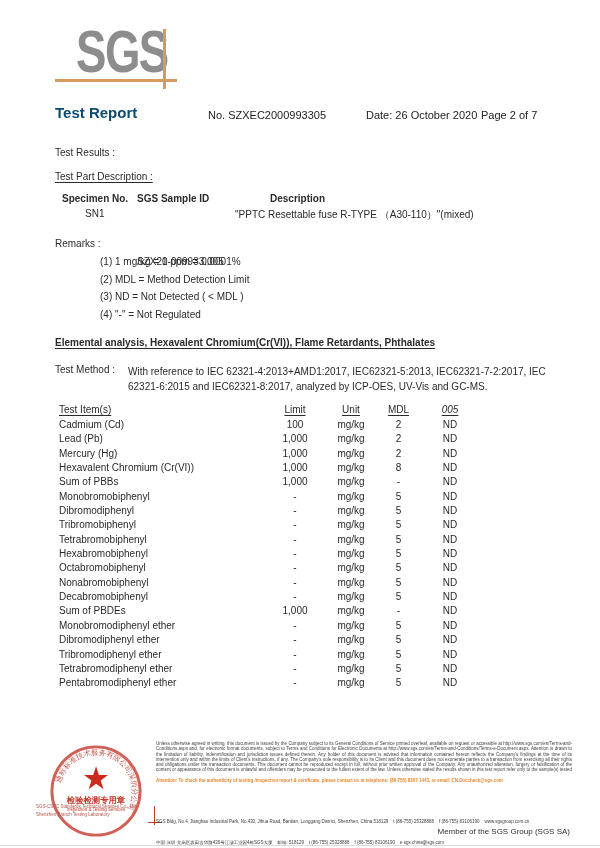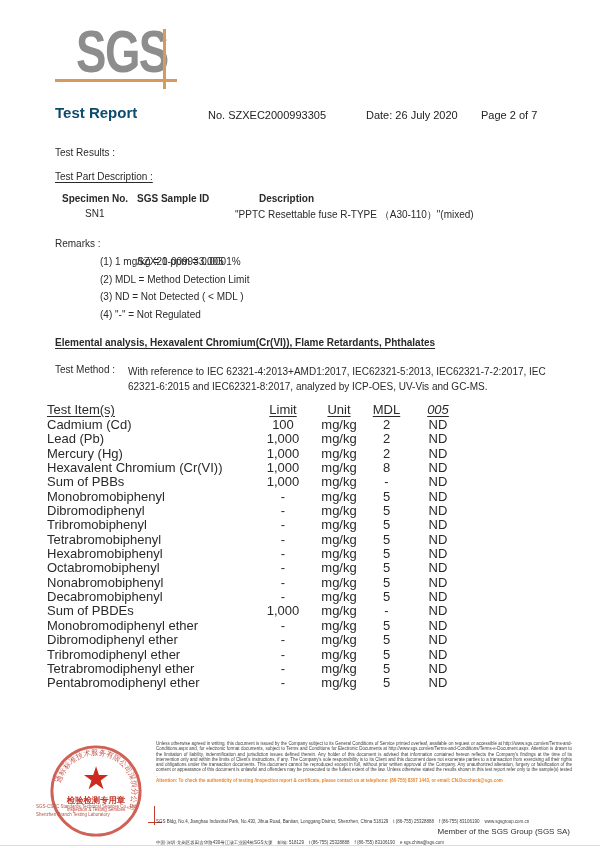--- a/index.html
+++ b/index.html
@@ -22,22 +22,22 @@
   .hdr-date{left:366px;top:109px;font-size:11px;}
   .hdr-page{left:481px;top:109px;font-size:11px;}
   .body-txt{font-size:10px;color:#2a2a2a;}
   .u{text-decoration:underline;text-underline-offset:2px;}
   .b{font-weight:bold;}
   
   .spec-h{top:193px;font-weight:bold;}
   .spec-r{top:208px;}
   
   table.res{
-    position:absolute;left:47px;top:402px;width:420px;border-collapse:collapse;
-    table-layout:fixed;font-size:13px;color:#2a2a2a;
+    position:absolute;left:59px;top:402px;width:420px;border-collapse:collapse;
+    table-layout:fixed;font-size:10px;color:#2a2a2a;
   }
   table.res col.c-item{width:205px;}
   table.res col.c-limit{width:62px;}
   table.res col.c-unit{width:50px;}
   table.res col.c-mdl{width:45px;}
   table.res col.c-val{width:58px;}
   table.res th,table.res td{
     padding:0;font-weight:normal;height:14.35px;line-height:14.35px;
     white-space:nowrap;overflow:hidden;
   }
@@ -68,29 +68,29 @@
 </style>
 </head>
 <body>
 
 <div class="abs logo-text">SGS</div>
 <div class="abs logo-hline"></div>
 <div class="abs logo-vline"></div>
 
 <div class="abs rpt-title">Test Report</div>
 <div class="abs hdr-no">No. SZXEC2000993305</div>
-<div class="abs hdr-date">Date: 26 July 2020</div>
+<div class="abs hdr-date">Date: 26 October 2020</div>
 <div class="abs hdr-page">Page 2 of 7</div>
 
 <div class="abs body-txt" style="left:55px;top:147px;">Test Results :</div>
 <div class="abs body-txt u" style="left:55px;top:171px;">Test Part Description :</div>
 
 <div class="abs body-txt spec-h" style="left:62px;">Specimen No.</div>
 <div class="abs body-txt spec-h" style="left:137px;">SGS Sample ID</div>
-<div class="abs body-txt spec-h" style="left:235px;padding-left:24px;">Description</div>
+<div class="abs body-txt spec-h" style="left:246px;padding-left:24px;">Description</div>
 <div class="abs body-txt spec-r" style="left:85px;text-align:center;">SN1</div>
 <div class="abs body-txt spec-r" style="left:137px;margin-top:48px;">SZX20-009933.005</div>
 <div class="abs body-txt spec-r" style="left:235px;">"PPTC Resettable fuse R-TYPE （A30-110）"(mixed)</div>
 
 <div class="abs body-txt" style="left:55px;top:238px;">Remarks :</div>
 <div class="abs body-txt" style="left:100px;top:256px;">(1) 1 mg/kg = 1 ppm = 0.0001%</div>
 <div class="abs body-txt" style="left:100px;top:273.5px;">(2) MDL = Method Detection Limit</div>
 <div class="abs body-txt" style="left:100px;top:291px;">(3) ND = Not Detected ( &lt; MDL )</div>
 <div class="abs body-txt" style="left:100px;top:308.5px;">(4) "-" = Not Regulated</div>
 

